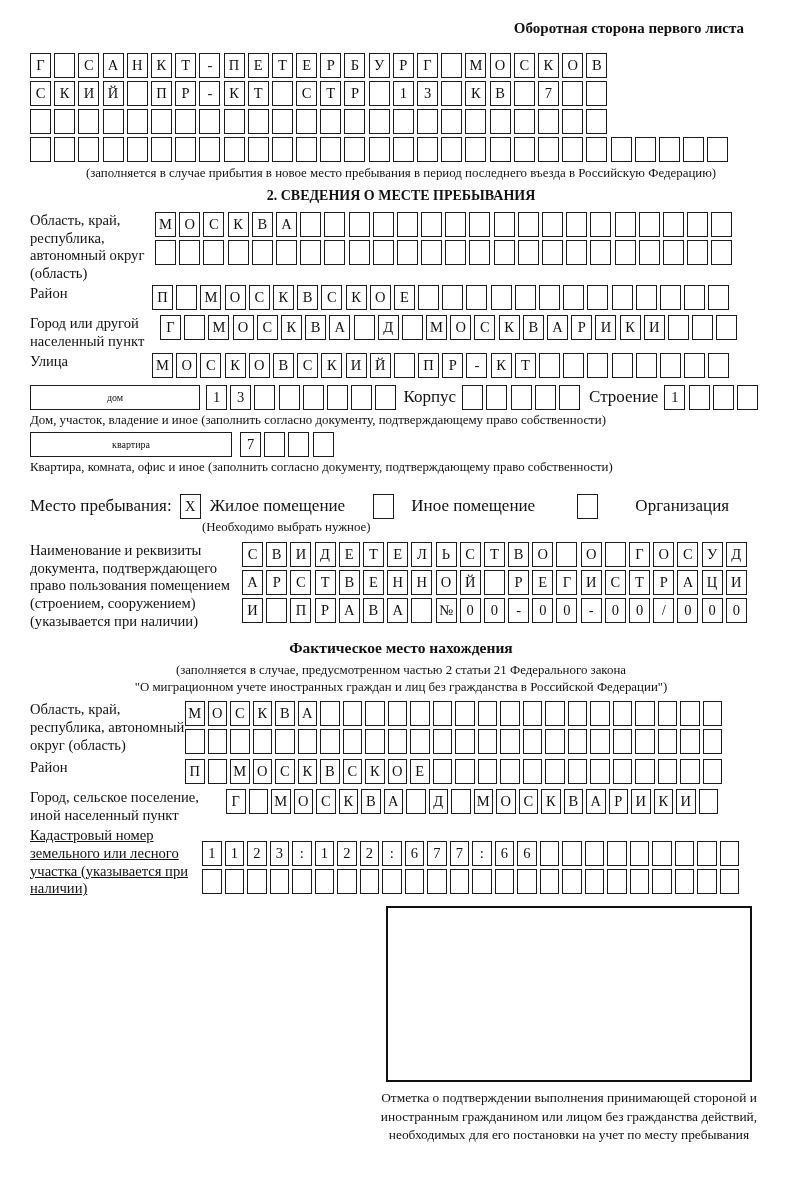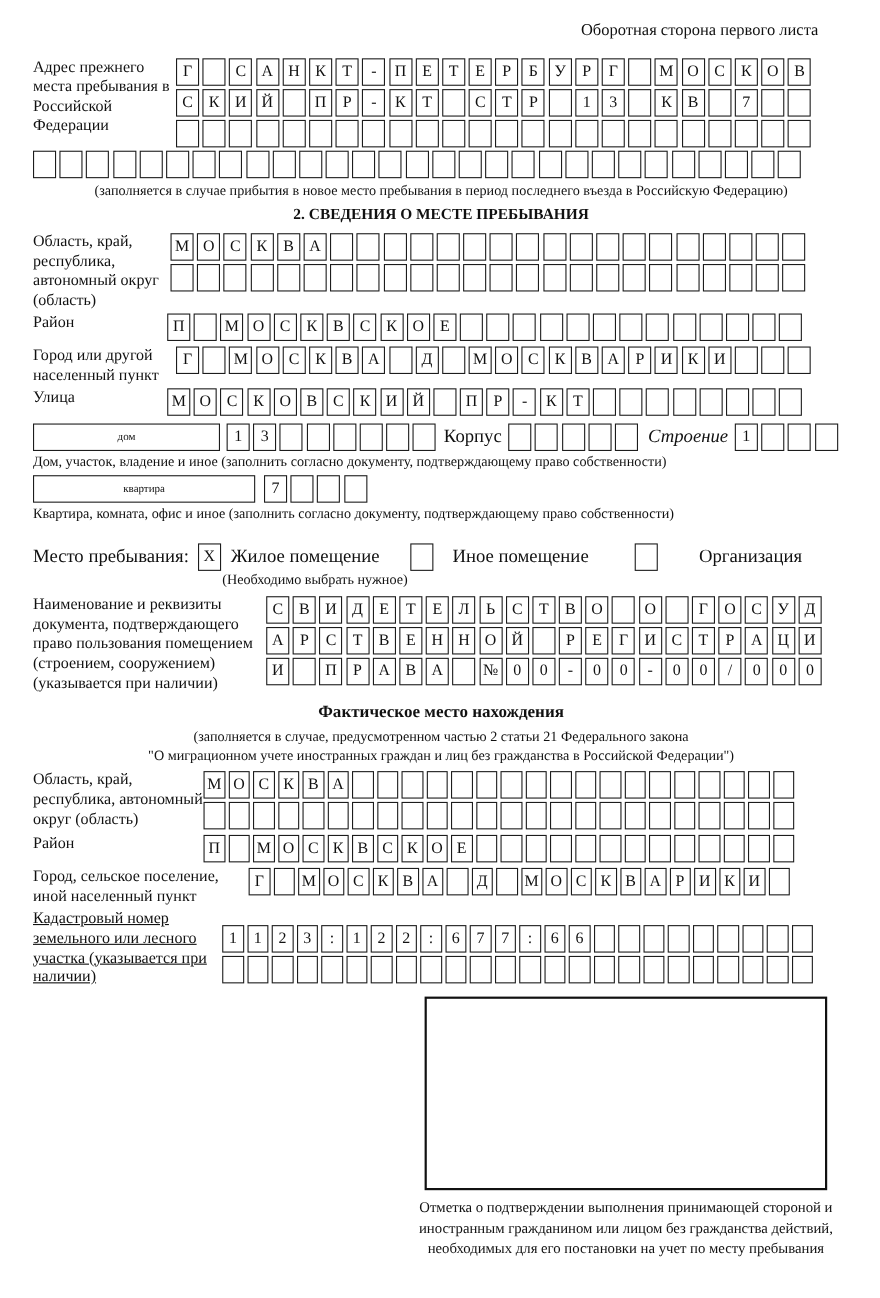--- a/index.html
+++ b/index.html
@@ -3,21 +3,21 @@
 <meta charset="utf-8">
 <style>
   * { margin:0; padding:0; box-sizing:content-box; }
   html,body { background:#ffffff; }
   body {
     width:800px; height:1180px; overflow:hidden;
     font-family:"Liberation Serif", serif; color:#111;
   }
   .page { padding:20px 28px 0 30px; }
 
-  .hdr { text-align:right; font-size:15px; padding-right:28px; margin-bottom:16px; }
+  .hdr { text-align:right; font-size:15px; padding-right:28px; margin-bottom:16px;font-weight:bold; }
 
   .blk { display:flex; align-items:flex-start; }
   .lbl { font-size:14.6px; line-height:1.22; flex:none; }
   .lbl.w130 { width:130px; }
   .lbl.w125 { width:125px; }
   .lbl.w122 { width:122px; }
   .lbl.w212 { width:212px; }
   .lbl.w155 { width:155px; }
   .lbl.w196 { width:196px; }
   .rows { flex:1; min-width:0; }
@@ -49,21 +49,20 @@
   .mb2{margin-bottom:2px;} .mb4{margin-bottom:4px;} .mb6{margin-bottom:6px;}
 </style>
 </head>
 <body>
 
 <div class="page">
 
   <div class="hdr">Оборотная сторона первого листа</div>
 
   <div class="blk">
-    <div class="lbl w130">Адрес прежнего места пребывания в Российской Федерации</div>
     <div class="rows">
       <div class="cellrow">
           <div class="cell">Г</div>
           <div class="cell"></div>
           <div class="cell">С</div>
           <div class="cell">А</div>
           <div class="cell">Н</div>
           <div class="cell">К</div>
           <div class="cell">Т</div>
           <div class="cell">-</div>
@@ -334,21 +333,21 @@
         <div class="cell"></div>
       </div>
     <div class="inline-lab" style="margin:0 6px 0 4px;">Корпус</div>
     <div class="cellrow" style="margin-bottom:0;">
         <div class="cell"></div>
         <div class="cell"></div>
         <div class="cell"></div>
         <div class="cell"></div>
         <div class="cell"></div>
       </div>
-    <div class="inline-lab" style="margin:0 6px 0 6px;font-style:italic;">Строение</div>
+    <div class="inline-lab" style="margin:0 6px 0 6px;">Строение</div>
     <div class="cellrow" style="margin-bottom:0;">
         <div class="cell">1</div>
         <div class="cell"></div>
         <div class="cell"></div>
         <div class="cell"></div>
       </div>
   </div>
   <div class="note mb4">Дом, участок, владение и иное (заполнить согласно документу, подтверждающему право собственности)</div>
 
   <div class="blk mb2">

